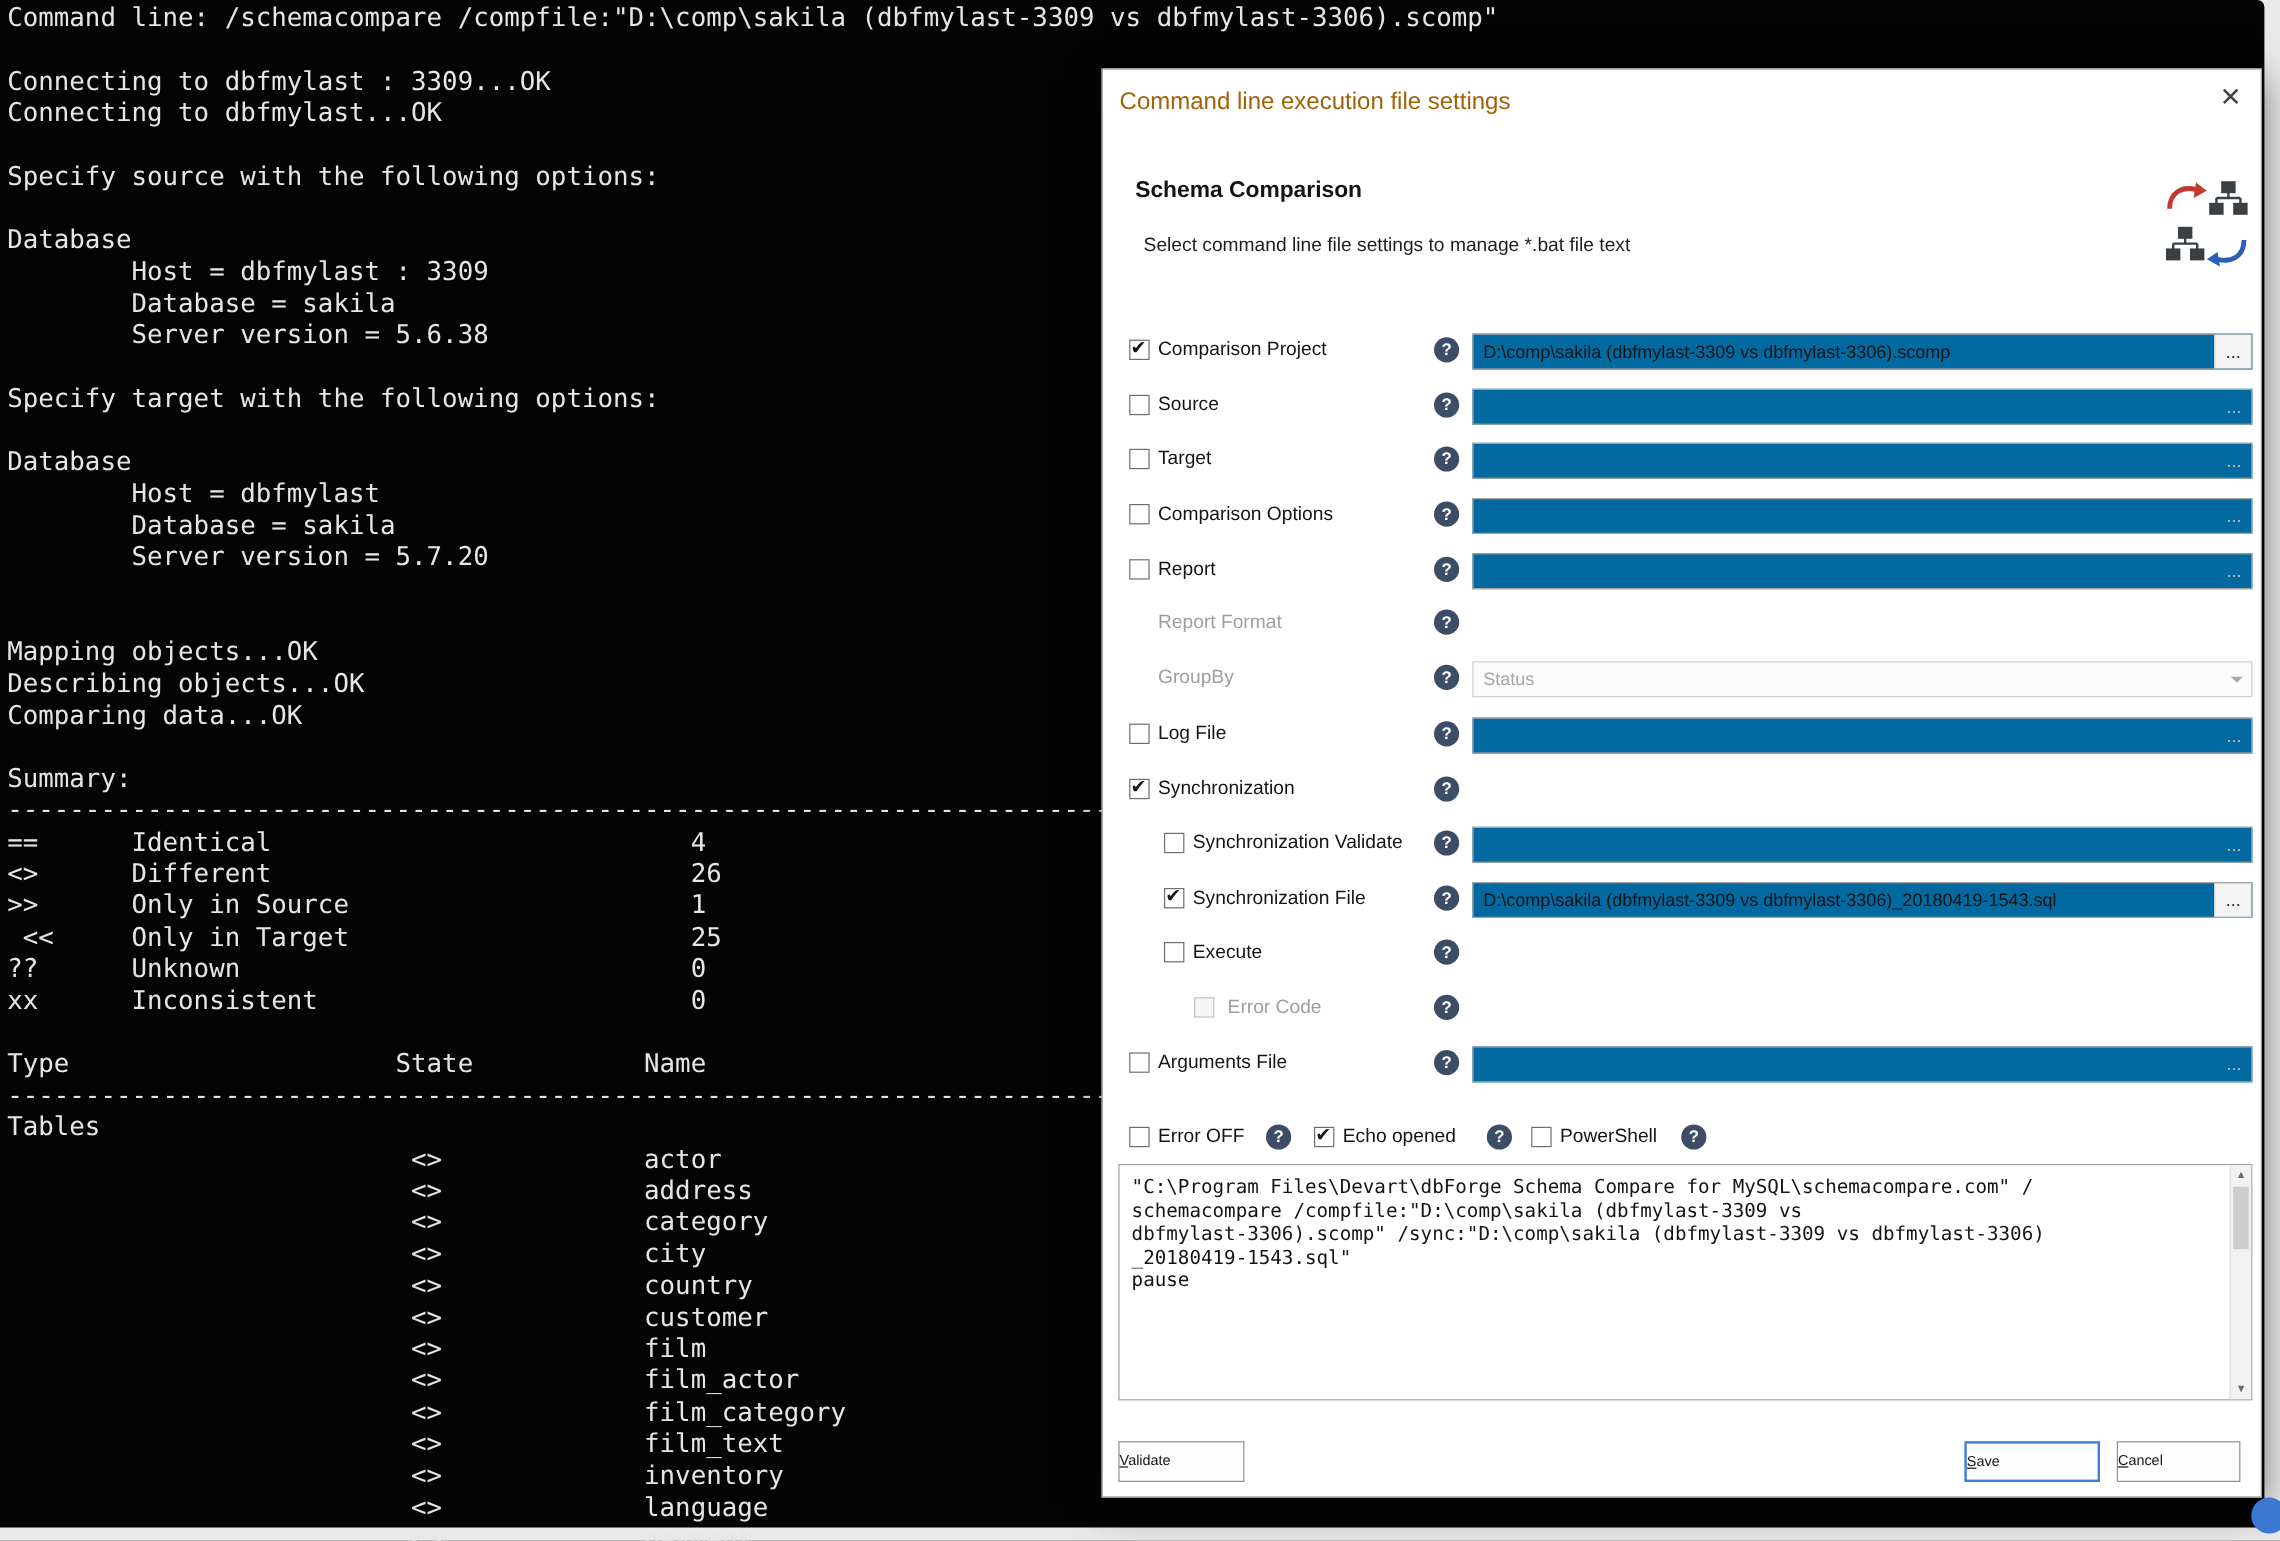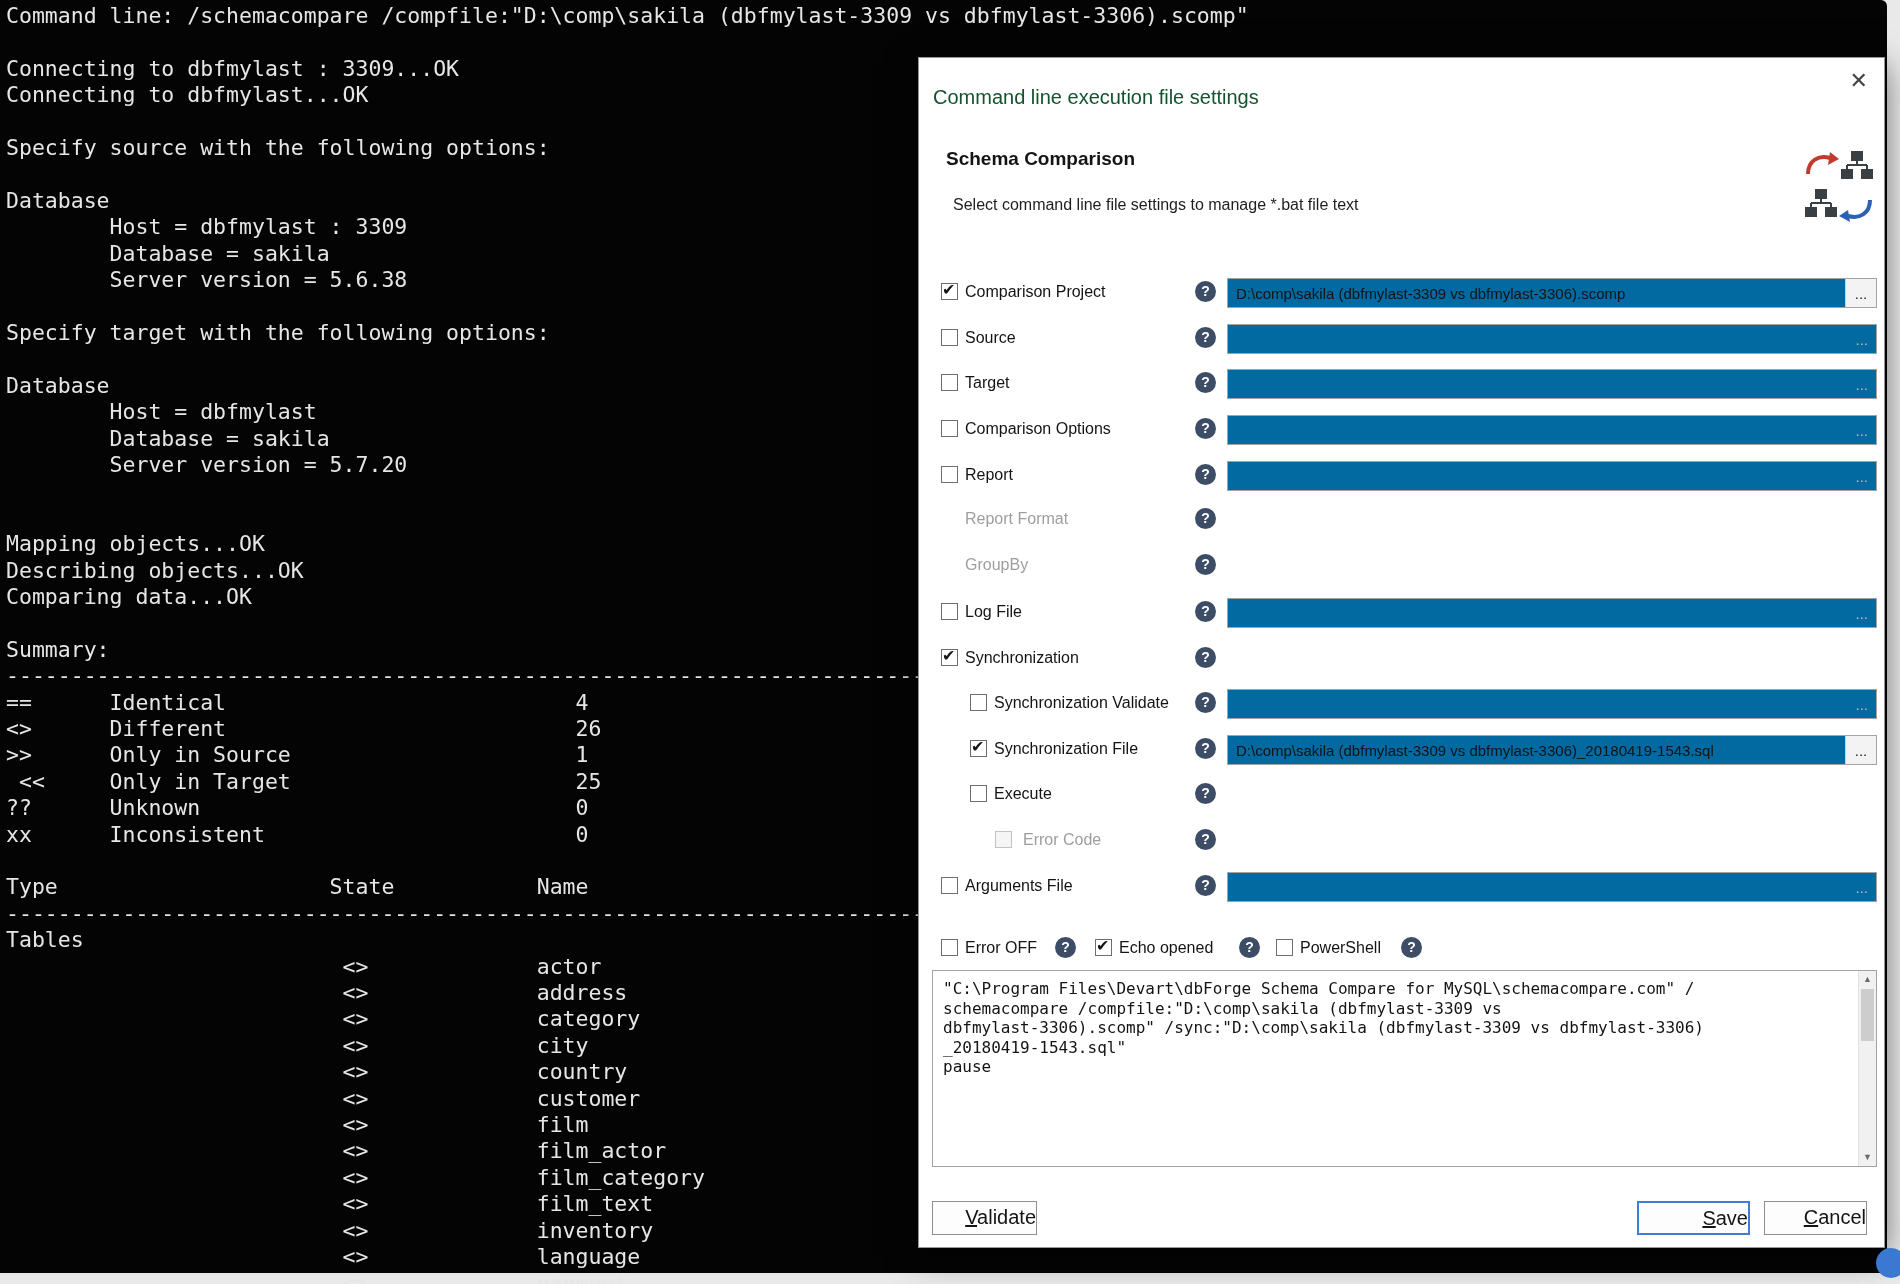--- a/index.html
+++ b/index.html
@@ -19,21 +19,21 @@
     font-size:21.5px;line-height:26.4px;color:#e6e6e6;
     white-space:pre;
   }
   
   #dialog{
     position:absolute;left:918px;top:57px;width:967px;height:1191px;
     background:#ffffff;border:1px solid #979797;box-sizing:border-box;
     box-shadow:0 8px 30px rgba(0,0,0,.55);
     font-family:"Liberation Sans", sans-serif;
   }
-  #dlg-title{position:absolute;left:14px;top:16px;font-size:20px;color:#14532d;margin-top:12px;}
+  #dlg-title{position:absolute;left:14px;top:16px;font-size:20px;color:#a16207;}
   #dlg-close{position:absolute;right:16px;top:10px;font-size:22px;color:#444;cursor:default;}
   #sec-title{position:absolute;left:27px;top:90px;font-size:19px;font-weight:bold;color:#141414;}
   #sec-sub{position:absolute;left:34px;top:138px;font-size:16px;color:#1e1e1e;}
   #sec-icon{position:absolute;left:884px;top:92px;width:72px;height:74px;}
   
   .drow{position:absolute;left:0;width:100%;height:32px;}
   .cbx{position:absolute;left:22px;top:6px;width:17px;height:17px;background:#fff;
        border:1px solid #6e6e6e;box-sizing:border-box;}
   .cbx[data-checked="true"]::after{
        content:"✔";position:absolute;left:0px;top:-4px;font-size:16px;color:#141414;}
@@ -67,22 +67,22 @@
        font-size:16px;line-height:19.5px;color:#141414;white-space:pre-wrap;}
   #bat .sbar{position:absolute;right:0;top:0;bottom:0;width:17px;background:#f1f1f1;
        border-left:1px solid #e2e2e2;}
   #bat .sarrow{position:absolute;left:0;width:17px;height:17px;font-size:9px;color:#6a6a6a;
        text-align:center;line-height:17px;}
   #bat .sarrow.up{top:0}
   #bat .sarrow.down{bottom:0}
   #bat .sthumb{position:absolute;left:2px;top:18px;width:13px;height:52px;background:#cdcdcd;}
   
   .btn{position:absolute;top:1143px;height:34px;background:#fdfdfd;
-       border:1px solid #8f8f8f;box-sizing:border-box;font-size:20px;color:#141414;
-       text-align:right;cursor:default;}
+       border:1px solid #8f8f8f;box-sizing:border-box;font-size:12px;color:#141414;
+       text-align:left;cursor:default;}
   .btn span{display:block;line-height:31px;}
   .btn span::first-letter{text-decoration:underline;}
   #btn-validate{left:13px;width:105px;}
   #btn-save{left:718px;width:113px;border:2px solid #3d7edb;}
   #btn-cancel{left:845px;width:103px;}
   
   #blue-dot{position:absolute;left:1876px;top:1248px;width:30px;height:30px;border-radius:50%;
        background:#3a78d2;}
 </style>
 </head>
@@ -227,20 +227,26 @@
   </div>
 
   <div class="drow" style="top:446px">
     <span class="lbl dis">Report Format</span>
     <span class="help">?</span>
   </div>
 
   <div class="drow" style="top:492px">
     <span class="lbl dis">GroupBy</span>
     <span class="help">?</span>
+    <div class="fld combo">
+      <span class="val">Status</span>
+      <span class="arrow">
+          <i></i>
+        </span>
+    </div>
   </div>
 
   <div class="drow" style="top:539px">
     <span class="cbx" data-checked="false"></span>
     <span class="lbl">Log File</span>
     <span class="help">?</span>
     <div class="fld">
       <span class="val"></span>
       <span class="ellipsis">...</span>
     </div>

